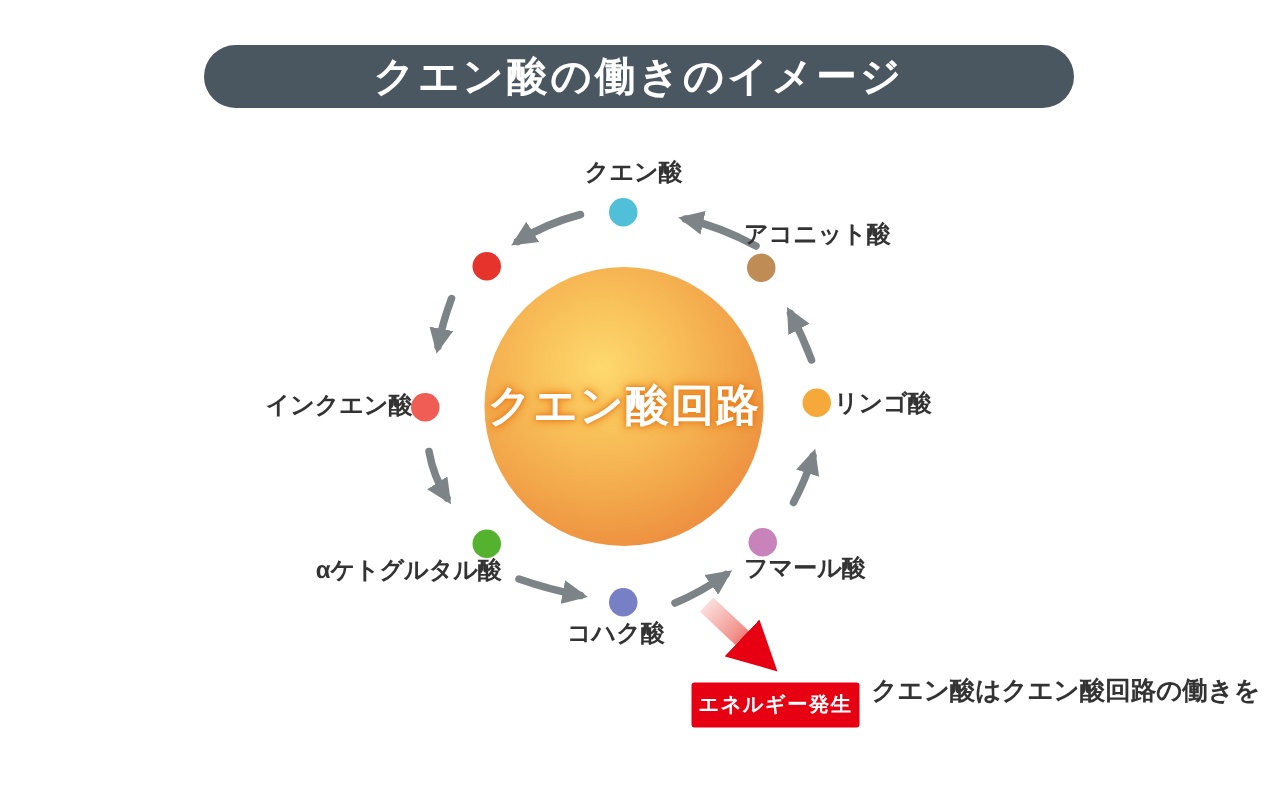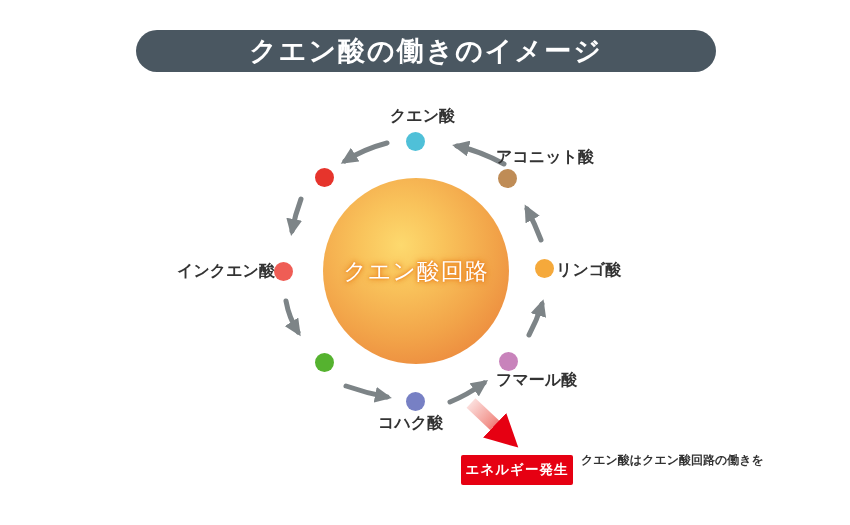--- a/index.html
+++ b/index.html
@@ -23,21 +23,21 @@
     color:#ffffff;font-size:27px;font-weight:bold;letter-spacing:2px;
   }
   
   .cycle-circle{
     position:absolute;left:323px;top:178px;width:186px;height:186px;
     border-radius:50%;
     background:radial-gradient(circle at 42% 36%, #FDD96E 0%, #F9C35B 26%, #F2A449 58%, #EC8A3E 82%, #E98238 100%);
     display:flex;align-items:center;justify-content:center;
   }
   .cycle-circle span{
-    color:#ffffff;font-size:23px;font-weight:normal;letter-spacing:1px;
+    color:#ffffff;font-size:29px;font-weight:bold;letter-spacing:1px;
     text-shadow:0 0 7px rgba(235,125,25,.95),0 0 4px rgba(235,125,25,.9),0 0 2px rgba(235,125,25,.8);
     white-space:nowrap;
   }
   
   .dot{
     position:absolute;width:19px;height:19px;border-radius:50%;
   }
   
   .nlabel{
     position:absolute;font-size:16px;font-weight:bold;color:#333333;
@@ -48,21 +48,21 @@
   .energy-badge{
     position:absolute;left:461px;top:455px;width:112px;height:30px;
     background:#E60012;border-radius:2px;
     display:flex;align-items:center;justify-content:center;
   }
   .energy-badge span{
     color:#ffffff;font-size:13.5px;font-weight:bold;letter-spacing:1px;white-space:nowrap;
   }
   .callout-text{
     position:absolute;left:581px;top:452px;
-    font-size:12px;font-weight:bold;color:#333333;line-height:17px;
+    font-size:17px;font-weight:bold;color:#333333;line-height:17px;
     white-space:nowrap;
   }
 </style>
 </head>
 <body>
 
 <div class="stage">
 
   <div class="title-bar">
     <span>クエン酸の働きのイメージ</span>
@@ -105,20 +105,21 @@
   <div class="dot" style="left: 274px; top: 262px; background-color: rgb(239, 93, 85);"></div>
   <div class="dot" style="left: 535px; top: 259px; background-color: rgb(245, 169, 59);"></div>
   <div class="dot" style="left: 315px; top: 353px; background-color: rgb(85, 178, 47);"></div>
   <div class="dot" style="left: 499px; top: 352px; background-color: rgb(200, 131, 187);"></div>
   <div class="dot" style="left: 406px; top: 392px; background-color: rgb(119, 128, 196);"></div>
 
   <div class="nlabel" style="left:375px;top:107px;width:80px;text-align:right">クエン酸</div>
   <div class="nlabel" style="left:496px;top:148px">アコニット酸</div>
   <div class="nlabel" style="left:177px;top:262px;width:98px;text-align:center">インクエン酸</div>
   <div class="nlabel" style="left:556px;top:261px">リンゴ酸</div>
+  <div class="nlabel" style="left:205px;top:372px;width:135px;text-align:center">αケトグルタル酸</div>
   <div class="nlabel" style="left:496px;top:371px">フマール酸</div>
   <div class="nlabel" style="left:378px;top:414px;width:80px;text-align:left">コハク酸</div>
 
   <div class="energy-badge">
     <span>エネルギー発生</span>
   </div>
   <div class="callout-text">
     <div>クエン酸はクエン酸回路の働きを</div>
   </div>
 

